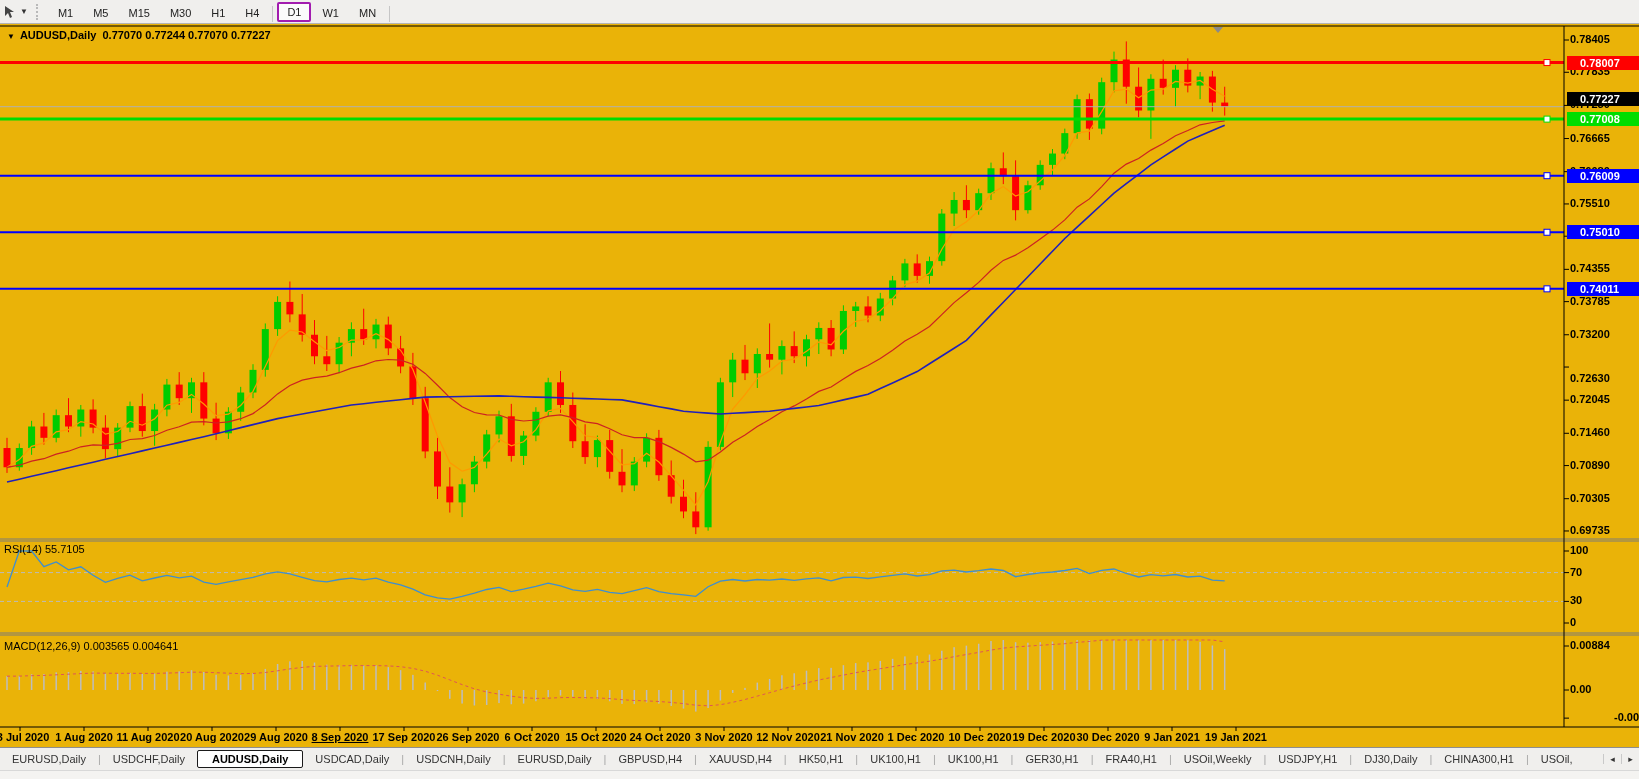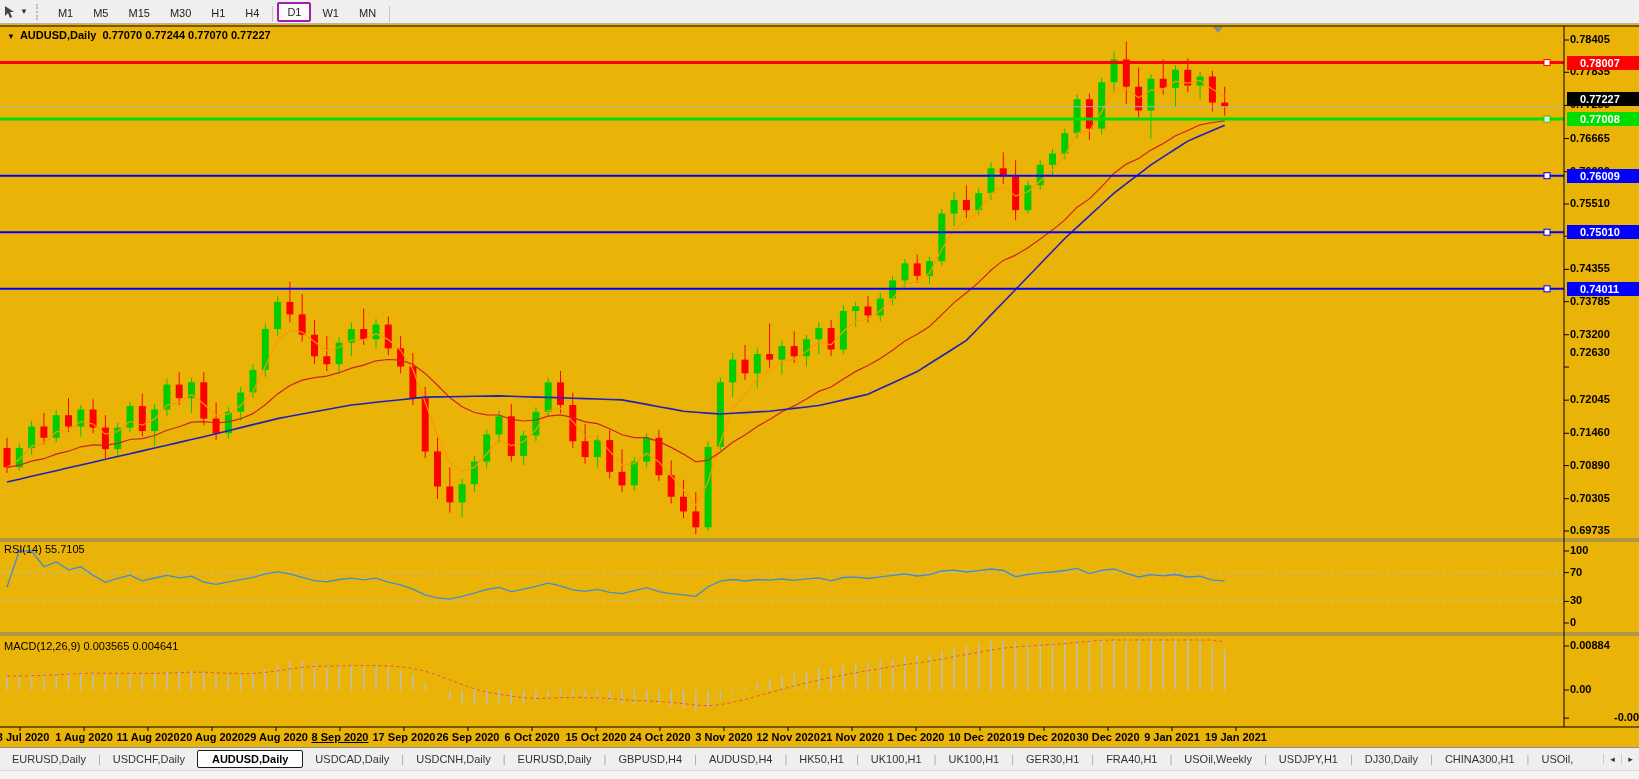--- a/index.html
+++ b/index.html
@@ -445,21 +445,21 @@
       <div class="tick-label" style="top: 9px;">0.78405</div>
       <div class="tick-label" style="top: 41.2791px;">0.77835</div>
       <div class="tick-label" style="top: 74.4077px;">0.77250</div>
       <div class="tick-label" style="top: 107.536px;">0.76665</div>
       <div class="tick-label" style="top: 140.665px;">0.76080</div>
       <div class="tick-label" style="top: 172.944px;">0.75510</div>
       <div class="tick-label" style="top: 205.223px;">0.74940</div>
       <div class="tick-label" style="top: 238.351px;">0.74355</div>
       <div class="tick-label" style="top: 270.631px;">0.73785</div>
       <div class="tick-label" style="top: 303.759px;">0.73200</div>
-      <div class="tick-label" style="top: 322px;">0.72630</div>
+      <div class="tick-label" style="top: 348px;">0.72630</div>
       <div class="tick-label" style="top: 369.167px;">0.72045</div>
       <div class="tick-label" style="top: 402.295px;">0.71460</div>
       <div class="tick-label" style="top: 434.574px;">0.70890</div>
       <div class="tick-label" style="top: 467.703px;">0.70305</div>
       <div class="tick-label" style="top: 499.982px;">0.69735</div>
       <div class="tick-label" style="top: 520px;">100</div>
       <div class="tick-label" style="top: 541.6px;">70</div>
       <div class="tick-label" style="top: 570.4px;">30</div>
       <div class="tick-label" style="top: 592px;">0</div>
       <div class="tick-label" style="top: 615.003px;">0.00884</div>
@@ -502,21 +502,21 @@
     <div class="tab">USDCHF,Daily</div>
     <div class="tab active">AUDUSD,Daily</div>
     <div class="tab">USDCAD,Daily</div>
     <span class="tab-sep">|</span>
     <div class="tab">USDCNH,Daily</div>
     <span class="tab-sep">|</span>
     <div class="tab">EURUSD,Daily</div>
     <span class="tab-sep">|</span>
     <div class="tab">GBPUSD,H4</div>
     <span class="tab-sep">|</span>
-    <div class="tab">AUDUSD,H4</div>
+    <div class="tab">XAUUSD,H4</div>
     <span class="tab-sep">|</span>
     <div class="tab">HK50,H1</div>
     <span class="tab-sep">|</span>
     <div class="tab">UK100,H1</div>
     <span class="tab-sep">|</span>
     <div class="tab">UK100,H1</div>
     <span class="tab-sep">|</span>
     <div class="tab">GER30,H1</div>
     <span class="tab-sep">|</span>
     <div class="tab">FRA40,H1</div>

